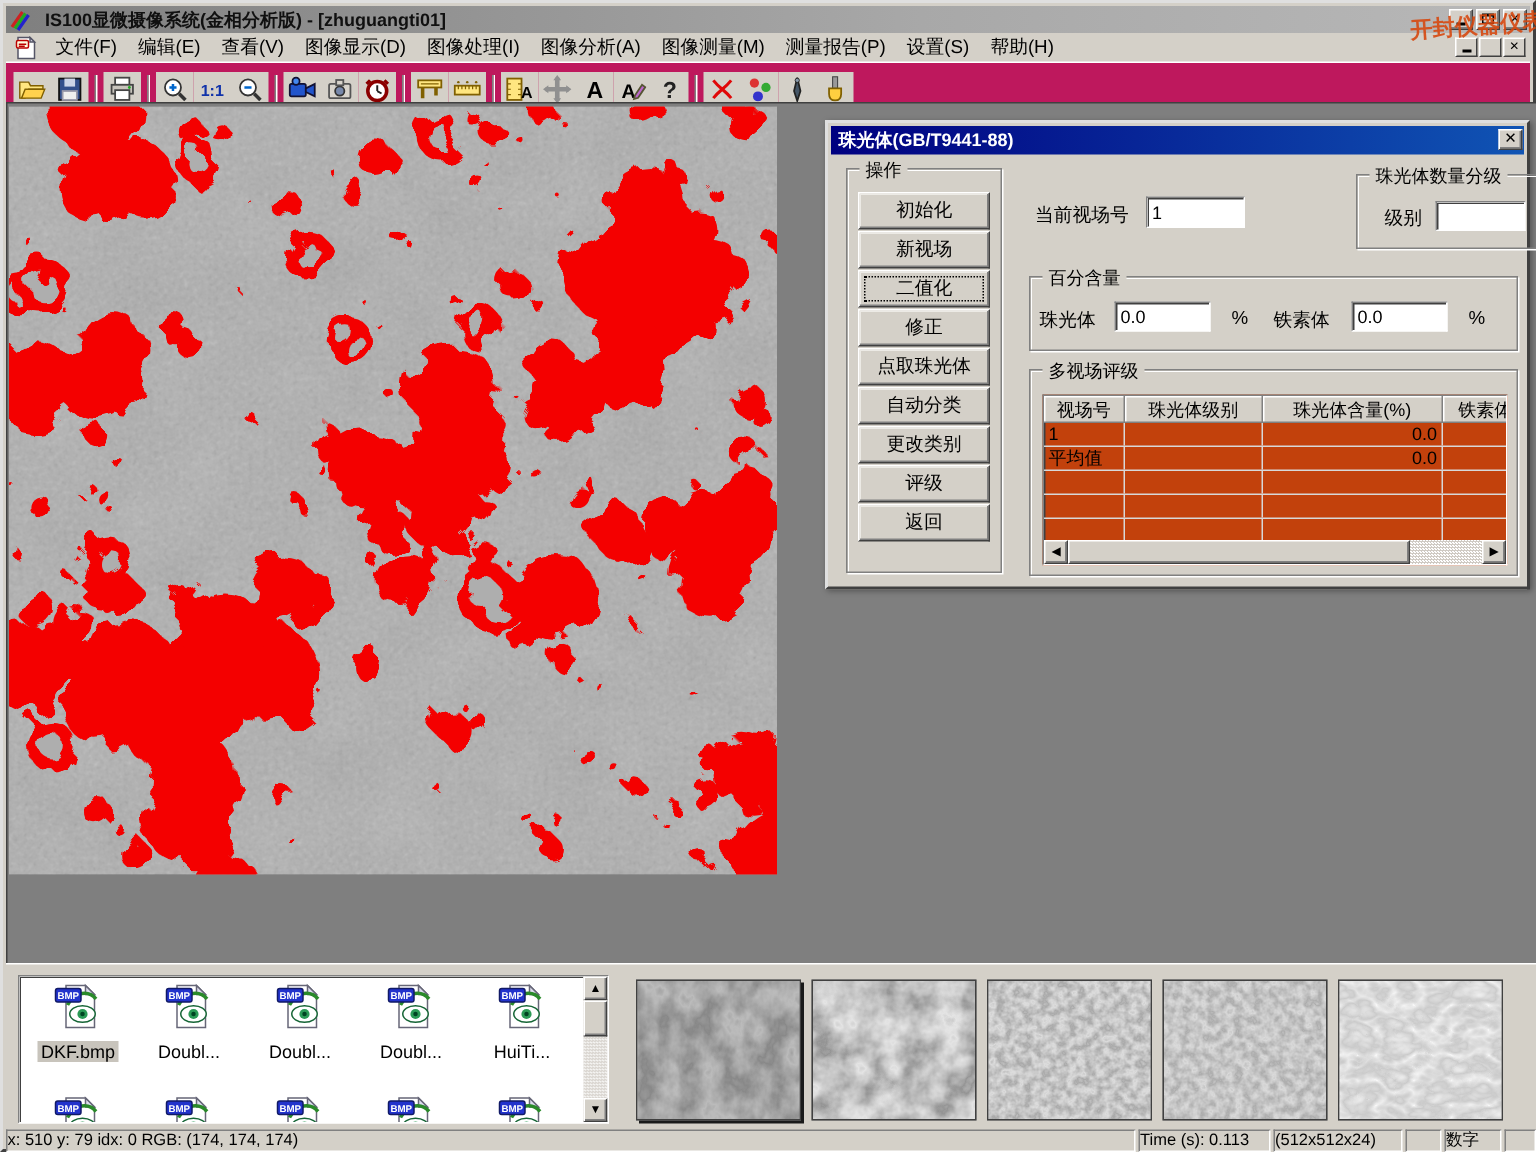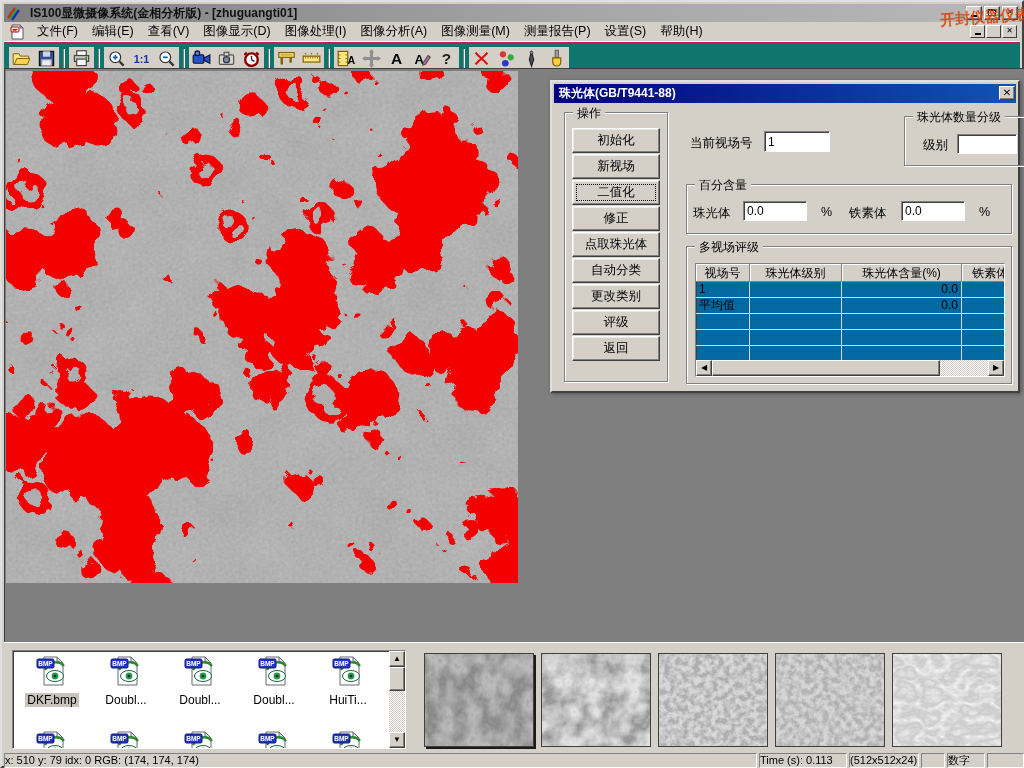--- a/index.html
+++ b/index.html
@@ -21,22 +21,22 @@
 
   .menubar { position:absolute; left:2px; top:20px; right:2px; height:20px; background:#d4d0c8;
     display:flex; align-items:center; border-bottom:1px solid #fff; }
   .menu-item { font-size:12.5px; color:#000; padding:2px 7px; white-space:nowrap; }
   .mdi-btns { position:absolute; right:3px; top:3px; display:flex; gap:1px; }
   .mdibtn { width:15px; height:13px; background:#d4d0c8; border:1px solid; border-color:#fff #404040 #404040 #fff; font-size:8px; line-height:10px; text-align:center; font-weight:bold; }
 
   .watermark { position:absolute; left:938px; top:6px; z-index:60; color:rgba(214,72,16,.9);
     font-size:15px; font-weight:bold; transform:rotate(-4deg); letter-spacing:0; pointer-events:none; white-space:nowrap; }
 
-  .toolbar { position:absolute; left:2px; top:40px; right:2px; height:32px; background:#0f766e;
-    border-top:1px solid #be185d; display:flex; align-items:center; padding-left:5px; }
+  .toolbar { position:absolute; left:2px; top:40px; right:2px; height:32px; background:#be185d;
+    border-top:3px solid #be185d; display:flex; align-items:center; padding-left:5px; }
   .tb-btn { width:25px; height:23px; background:#d4d0c8; border:none; display:flex; align-items:center; justify-content:center; padding:0; }
   .tb-sep { width:2px; height:20px; margin:0 4px; border-left:1px solid #808080; border-right:1px solid #fff; }
 
   .workspace { position:absolute; left:2px; top:66px; width:1020px; height:574px; background:#7f7f7f;
     box-shadow:inset 1px 1px 0 #404040; }
   .micro { position:absolute; left:2px; top:3px; width:512px; height:512px; }
 
   
   .dialog { position:absolute; left:548px; top:78px; width:470px; height:313px; background:#d4d0c8; z-index:20;
     border:2px solid; border-color:#dfdfdf #404040 #404040 #dfdfdf; box-shadow:1px 1px 4px rgba(0,0,0,.35); }
@@ -52,21 +52,21 @@
 
   .op-btn { display:block; width:88px; height:25px; margin:1px auto 0; background:#d4d0c8;
     border:1px solid; border-color:#fff #404040 #404040 #fff; box-shadow:inset -1px -1px 0 #808080, inset 1px 1px 0 #eceae5;
     font-size:12.5px; color:#000; font-family:inherit; }
   .op-btn.focused { outline:1px dotted #000; outline-offset:-5px; }
 
   .lbl { font-size:12.5px; color:#000; }
   .tb-input { background:#fff; border:1px solid; border-color:#808080 #fff #fff #808080;
     box-shadow:inset 1px 1px 0 #404040; font-size:12px; font-family:inherit; padding:1px 3px; }
 
-  .mf-table { position:absolute; left:8px; top:16px; width:310px; height:114px; background:#0369a1;
+  .mf-table { position:absolute; left:8px; top:16px; width:310px; height:114px; background:#c2410c;
     border:1px solid; border-color:#808080 #fff #fff #808080; box-shadow:inset 1px 1px 0 #404040; overflow:hidden; }
   .mf-head { display:flex; height:18px; overflow:hidden; }
   .th { flex:none; background:#d4d0c8; border-right:1px solid #808080; border-bottom:1px solid #808080;
     box-shadow:inset 1px 1px 0 #fff; font-size:12px; text-align:center; padding-top:1px; white-space:nowrap; overflow:hidden; }
   .tr { display:flex; height:16px; border-bottom:1px solid #d8d8d8; }
   .td { flex:none; border-right:1px solid #d8d8d8; font-size:12px; line-height:15px; padding:0 3px; white-space:nowrap; overflow:hidden; }
   .td.num { text-align:right; }
 
   .hscroll { position:absolute; left:0; bottom:0; width:308px; height:16px; display:flex;
     background:repeating-conic-gradient(#fff 0 25%, #cfcac3 0 50%); background-size:2px 2px; }
@@ -869,19 +869,19 @@
           <svg width="108" height="92">
             <rect width="108" height="92" filter="url(#tf4)"></rect>
           </svg>
         </div>
       </div>
   </div>
 
   <div class="statusbar">
     <div class="sb-panel" style="width:753px">x: 510 y: 79 idx: 0 RGB: (174, 174, 174)</div>
     <div class="sb-panel" style="width:88px">Time (s): 0.113</div>
-    <div class="sb-panel" style="width:70px">(512x512x24)</div>
+    <div class="sb-panel" style="width:86px">(512x512x24)</div>
     <div class="sb-panel" style="width:24px"></div>
     <div class="sb-panel" style="width:38px">数字</div>
     <div class="sb-panel" style="flex:1"></div>
   </div>
 
 </div>
 
 </body></html>

